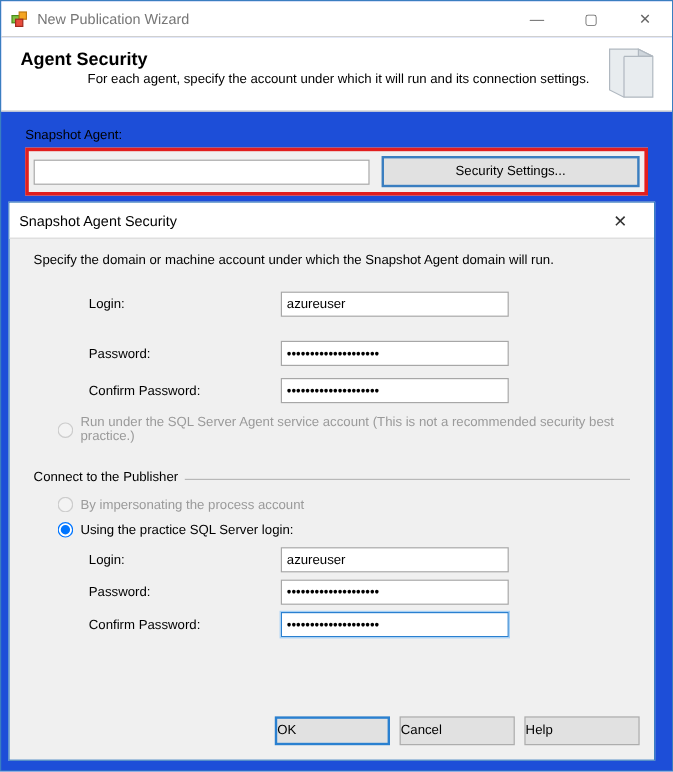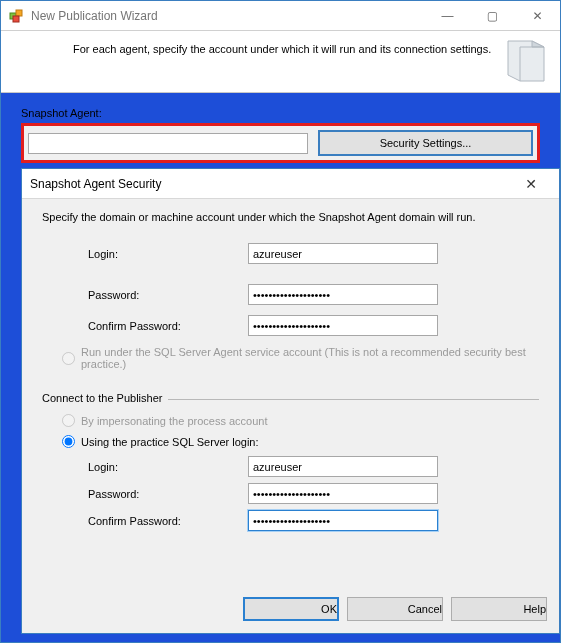--- a/index.html
+++ b/index.html
@@ -106,21 +106,21 @@
       text-align: center;
       line-height: 22px;
       cursor: pointer;
     }
     .second-label {
       margin-top: 12px;
       font-size: 11px;
     }
     .modal {
       position: absolute;
-      left: 20px;
+      left: 6px;
       top: 167px;
       width: 539px;
       height: 466px;
       background: #f0f0f0;
       border: 1px solid #3a7ec0;
       display: flex;
       flex-direction: column;
     }
     .modal-titlebar {
       background: #fff;
@@ -204,21 +204,21 @@
       justify-content: flex-end;
       gap: 8px;
       padding: 8px 12px 12px 12px;
     }
     .dlg-btn {
       width: 96px;
       height: 24px;
       border: 1px solid #adadad;
       background: #e1e1e1;
       font-size: 11px;
-      text-align: right;
+      text-align: left;
       line-height: 22px;
       cursor: pointer;
     }
     .dlg-btn.primary {
       border: 2px solid #2a80d0;
       line-height: 20px;
     }
     .compact .form-row { margin-bottom: 6px; }
     .sect-line {
       display: flex;
@@ -248,20 +248,21 @@
     </span>
     <span class="titlebar-title">New Publication Wizard</span>
     <div class="win-controls">
       <div class="win-btn">—</div>
       <div class="win-btn">▢</div>
       <div class="win-btn">✕</div>
     </div>
   </div>
 
   <div class="header-panel">
+    <div class="header-title">Agent Security</div>
     <div class="header-sub">For each agent, specify the account under which it will run and its connection settings.</div>
     <div class="header-graphic">
       <svg width="48" height="48" viewBox="0 0 48 48">
         <polygon points="6,4 30,4 42,10 42,44 18,44 6,38" fill="#e8ecef" stroke="#b0b8c0"></polygon>
         <polygon points="30,4 42,10 30,10" fill="#cfd6dc" stroke="#b0b8c0"></polygon>
         <line x1="18" y1="44" x2="18" y2="10" stroke="#b0b8c0"></line>
         <line x1="18" y1="10" x2="42" y2="10" stroke="#b0b8c0"></line>
       </svg>
     </div>
   </div>

